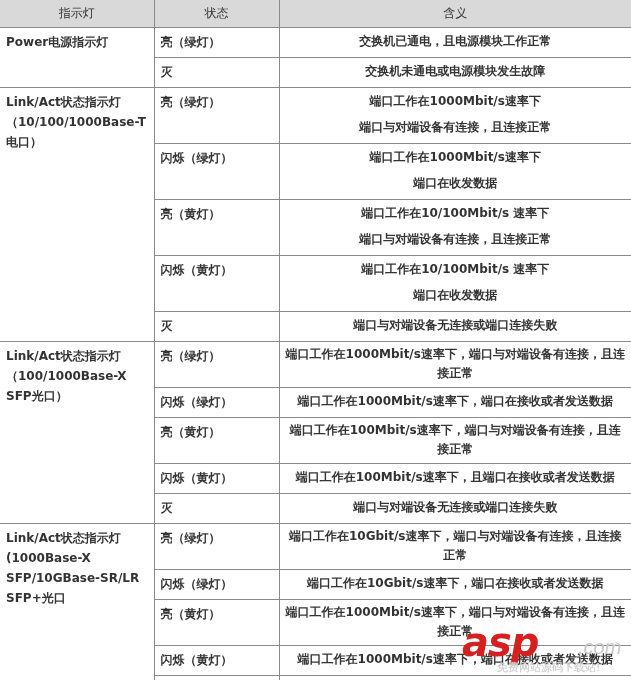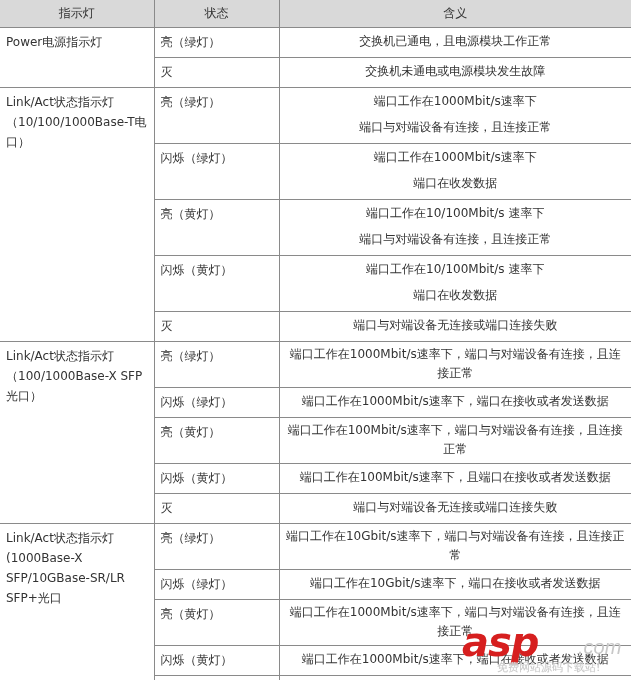--- a/index.html
+++ b/index.html
@@ -19,21 +19,21 @@
       background: #d9d9d9; color: #333333; font-weight: normal;
       height: 27px; padding: 0; text-align: center;
       border-bottom: 1px solid #8a8a8a; border-left: 1px solid #8a8a8a;
       font-size: 12px;
       font-family: Liberation Mono, monospace;
     }
     table.spec th:first-child { border-left: none; }
     table.spec td {
       vertical-align: top; padding: 5px 6px 4px 6px;
       border-bottom: 1px solid #8a8a8a; border-left: 1px solid #8a8a8a;
-      line-height: 26px; font-size: 12px;
+      line-height: 26px; font-size: 12px; font-weight: bold;
     }
     table.spec td.ind { border-left: none; line-height: 20px; padding-top: 4px; }
     table.spec td.state { padding-top: 4px; line-height: 20px; }
     table.spec td.meaning { padding-top: 3px; line-height: 20px; text-align: center; }
     table.spec td.meaning .line { display: block; height: 26px; line-height: 20px; }
     table.spec td.meaning .line:last-child { height: 22px; }
     table.spec td.meaning.wrap { line-height: 18px; }
     table.spec td.meaning.wrap .line { height: auto; line-height: 19px; }
     table.spec tr.last td { border-bottom: 2px solid #555555; }
 

